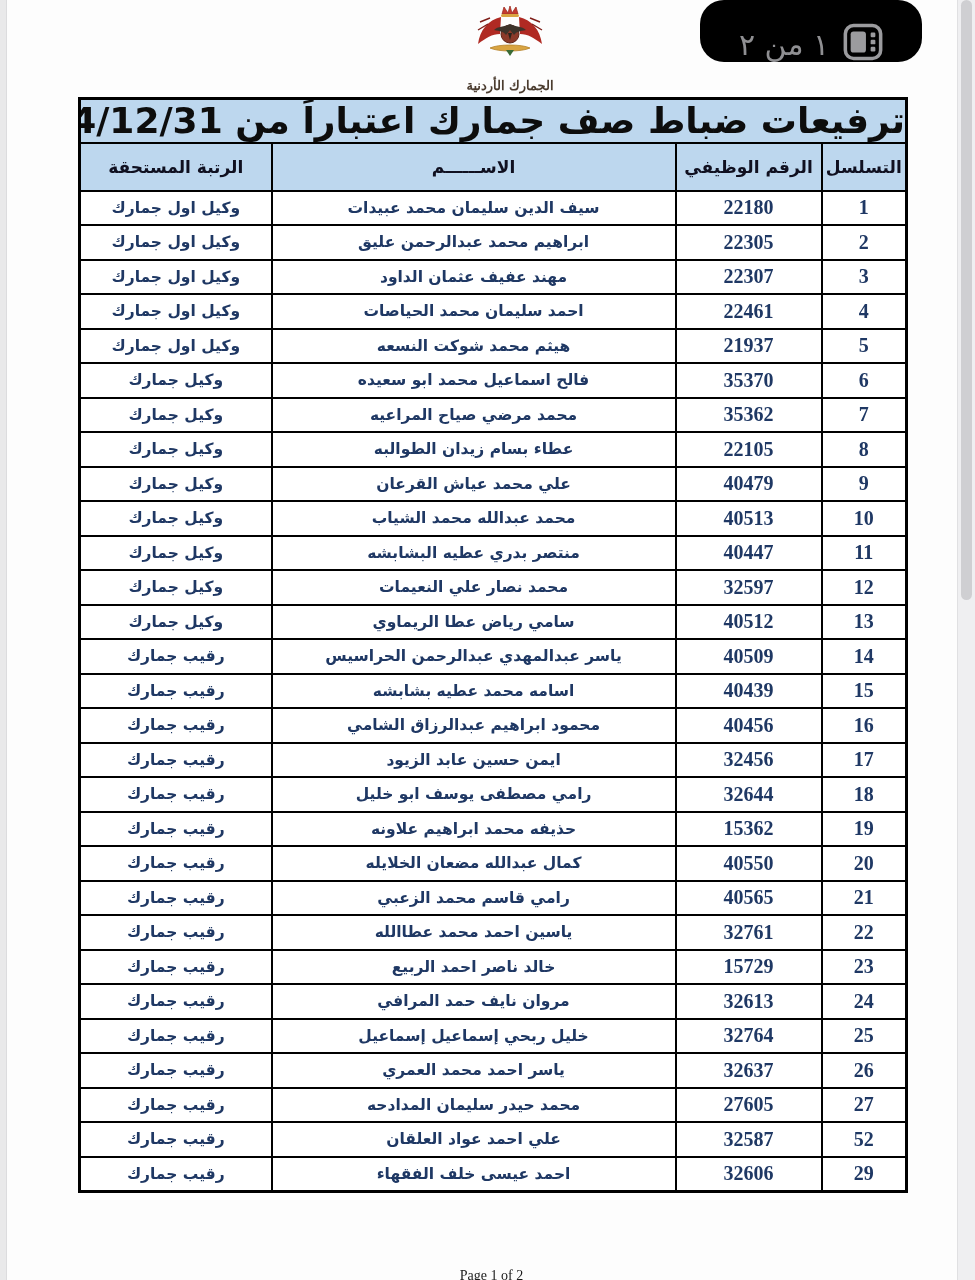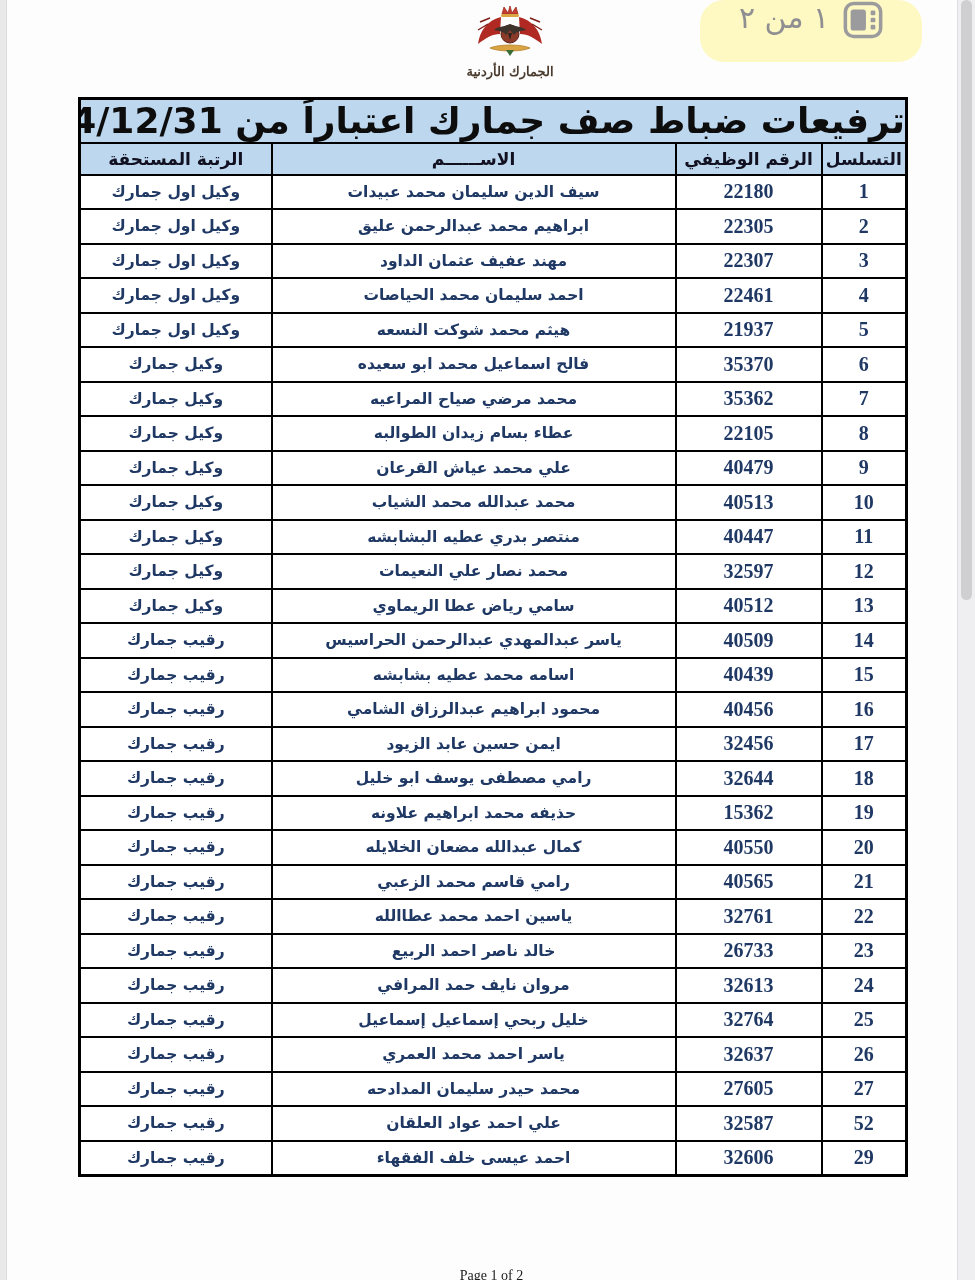--- a/index.html
+++ b/index.html
@@ -16,54 +16,54 @@
   .scrollbar-track {
     position: absolute; right: 0; top: 0; width: 18px; height: 1280px;
     background: #efeff1; border-left: 1px solid #e0e0e2;
   }
   .scrollbar-thumb {
     position: absolute; right: 3px; top: 0; width: 11px; height: 600px;
     background: #cfcfd2; border-radius: 6px;
   }
   .page-pill {
     position: absolute; left: 700px; top: 0; width: 222px; height: 62px;
-    background: #fef9c3; border-radius: 0 0 24px 24px;
+    background: #000000; border-radius: 0 0 24px 24px;
     border-radius: 24px;
-    display: flex; align-items: flex-start; justify-content: center;
+    display: flex; align-items: flex-end; justify-content: center;
     gap: 14px; direction: rtl; color: #8f8f92;
   }
   .page-pill .pill-label {
     font-size: 30px; color: #8f8f92; letter-spacing: 1px;
   }
   .logo-block {
     position: absolute; left: 430px; top: 4px; width: 160px;
     display: flex; flex-direction: column; align-items: center;
   }
   .logo-caption {
-    margin-top: 0; font-size: 13px; font-weight: bold; color: #4b3c2f;
+    margin-top: 14px; font-size: 13px; font-weight: bold; color: #4b3c2f;
     font-family: "DejaVu Serif", "Liberation Serif", serif;
     letter-spacing: -0.5px;
   }
   .doc-table {
     position: absolute; left: 78px; top: 97px; width: 827px;
     border-collapse: collapse; direction: rtl;
     table-layout: fixed;
   }
   .doc-table td, .doc-table th {
     border: 2px solid #000;
     text-align: center; vertical-align: middle;
     overflow: hidden; white-space: nowrap;
   }
   .doc-table { border: 3px solid #000; }
   .title-cell {
     background: #bdd7ee; height: 44px;
     font-size: 36px; font-weight: bold; color: #0d0d0d;
   }
   .head-row th {
-    background: #bdd7ee; height: 32px;
+    background: #bdd7ee; height: 48px;
     font-size: 17px; font-weight: bold; color: #101020;
   }
   .data-row { height: 34.5px; }
   .data-row td { background: #ffffff; font-weight: bold; color: #1f3864; }
   .cell-serial, .cell-number {
     font-family: "Liberation Serif", "DejaVu Serif", serif;
     font-size: 20px;
   }
   .cell-name, .cell-rank { font-size: 15.5px; }
   .page-footer {
@@ -254,21 +254,21 @@
     <td class="cell-rank">رقيب جمارك</td>
   </tr>
       <tr class="data-row">
     <td class="cell-serial">22</td>
     <td class="cell-number">32761</td>
     <td class="cell-name">ياسين احمد محمد عطاالله</td>
     <td class="cell-rank">رقيب جمارك</td>
   </tr>
       <tr class="data-row">
     <td class="cell-serial">23</td>
-    <td class="cell-number">26733</td>
+    <td class="cell-number">15729</td>
     <td class="cell-name">خالد ناصر احمد الربيع</td>
     <td class="cell-rank">رقيب جمارك</td>
   </tr>
       <tr class="data-row">
     <td class="cell-serial">24</td>
     <td class="cell-number">32613</td>
     <td class="cell-name">مروان  نايف حمد المرافي</td>
     <td class="cell-rank">رقيب جمارك</td>
   </tr>
       <tr class="data-row">

